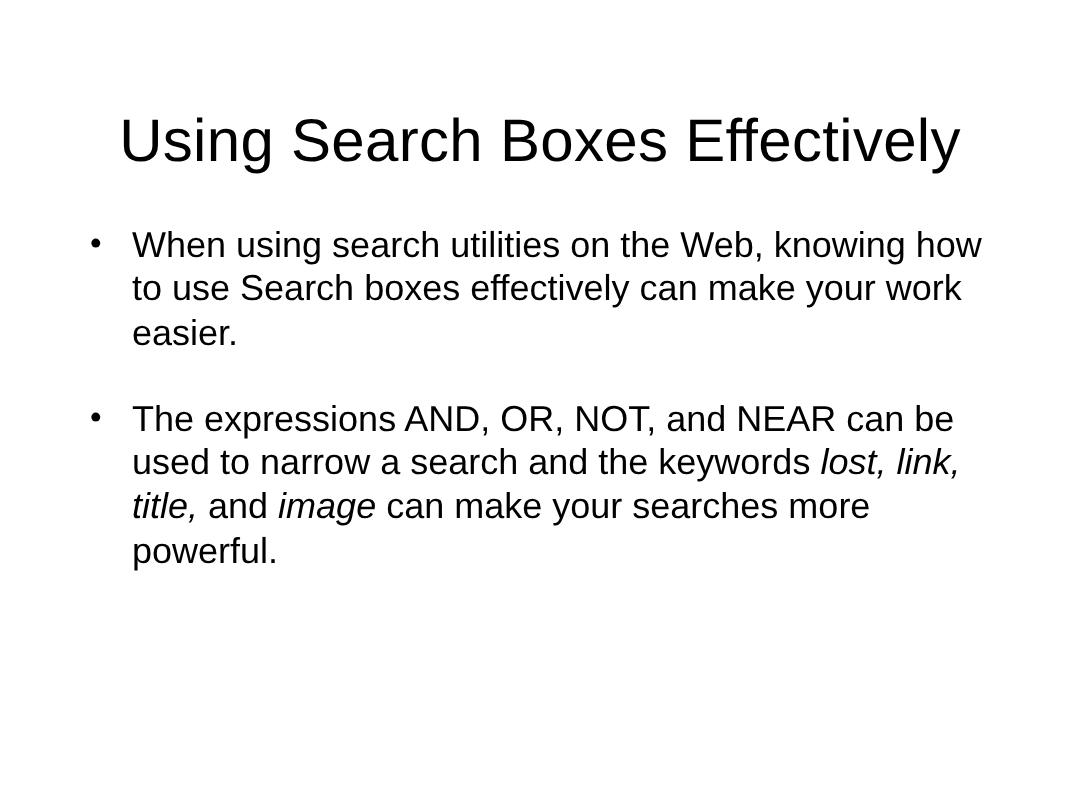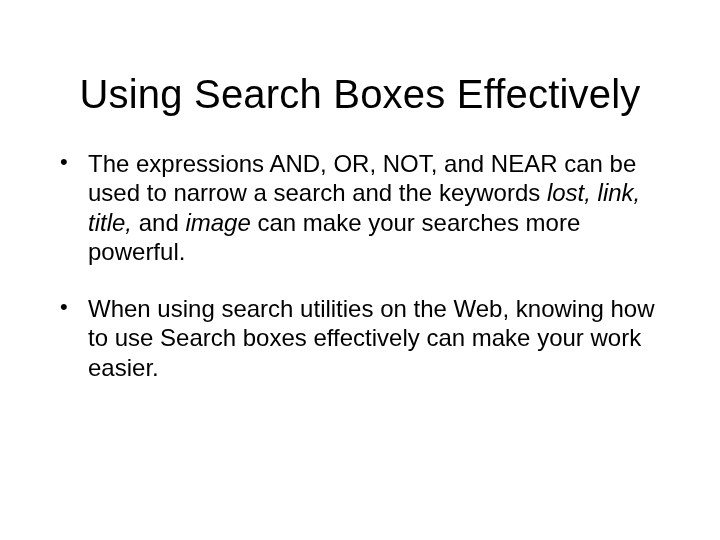--- a/index.html
+++ b/index.html
@@ -49,19 +49,19 @@
     font-style: italic;
   }
 </style>
 </head>
 <body>
 
 <div class="slide">
   <h1 class="title">Using Search Boxes Effectively</h1>
   <ul class="bullets">
     <li>
-      <span>The expressions AND, OR, NOT, and NEAR can be used to narrow a search and the keywords </span><span class="italic">lost, link, title, </span><span>and </span><span class="italic">image </span><span>can make your searches more powerful.</span>
+      <span>When using search utilities on the Web, knowing how to use Search boxes effectively can make your work easier.</span>
     </li>
     <li>
-      <span>When using search utilities on the Web, knowing how to use Search boxes effectively can make your work easier.</span>
+      <span>The expressions AND, OR, NOT, and NEAR can be used to narrow a search and the keywords </span><span class="italic">lost, link, title, </span><span>and </span><span class="italic">image </span><span>can make your searches more powerful.</span>
     </li>
   </ul>
 </div>
 
 </body></html>

